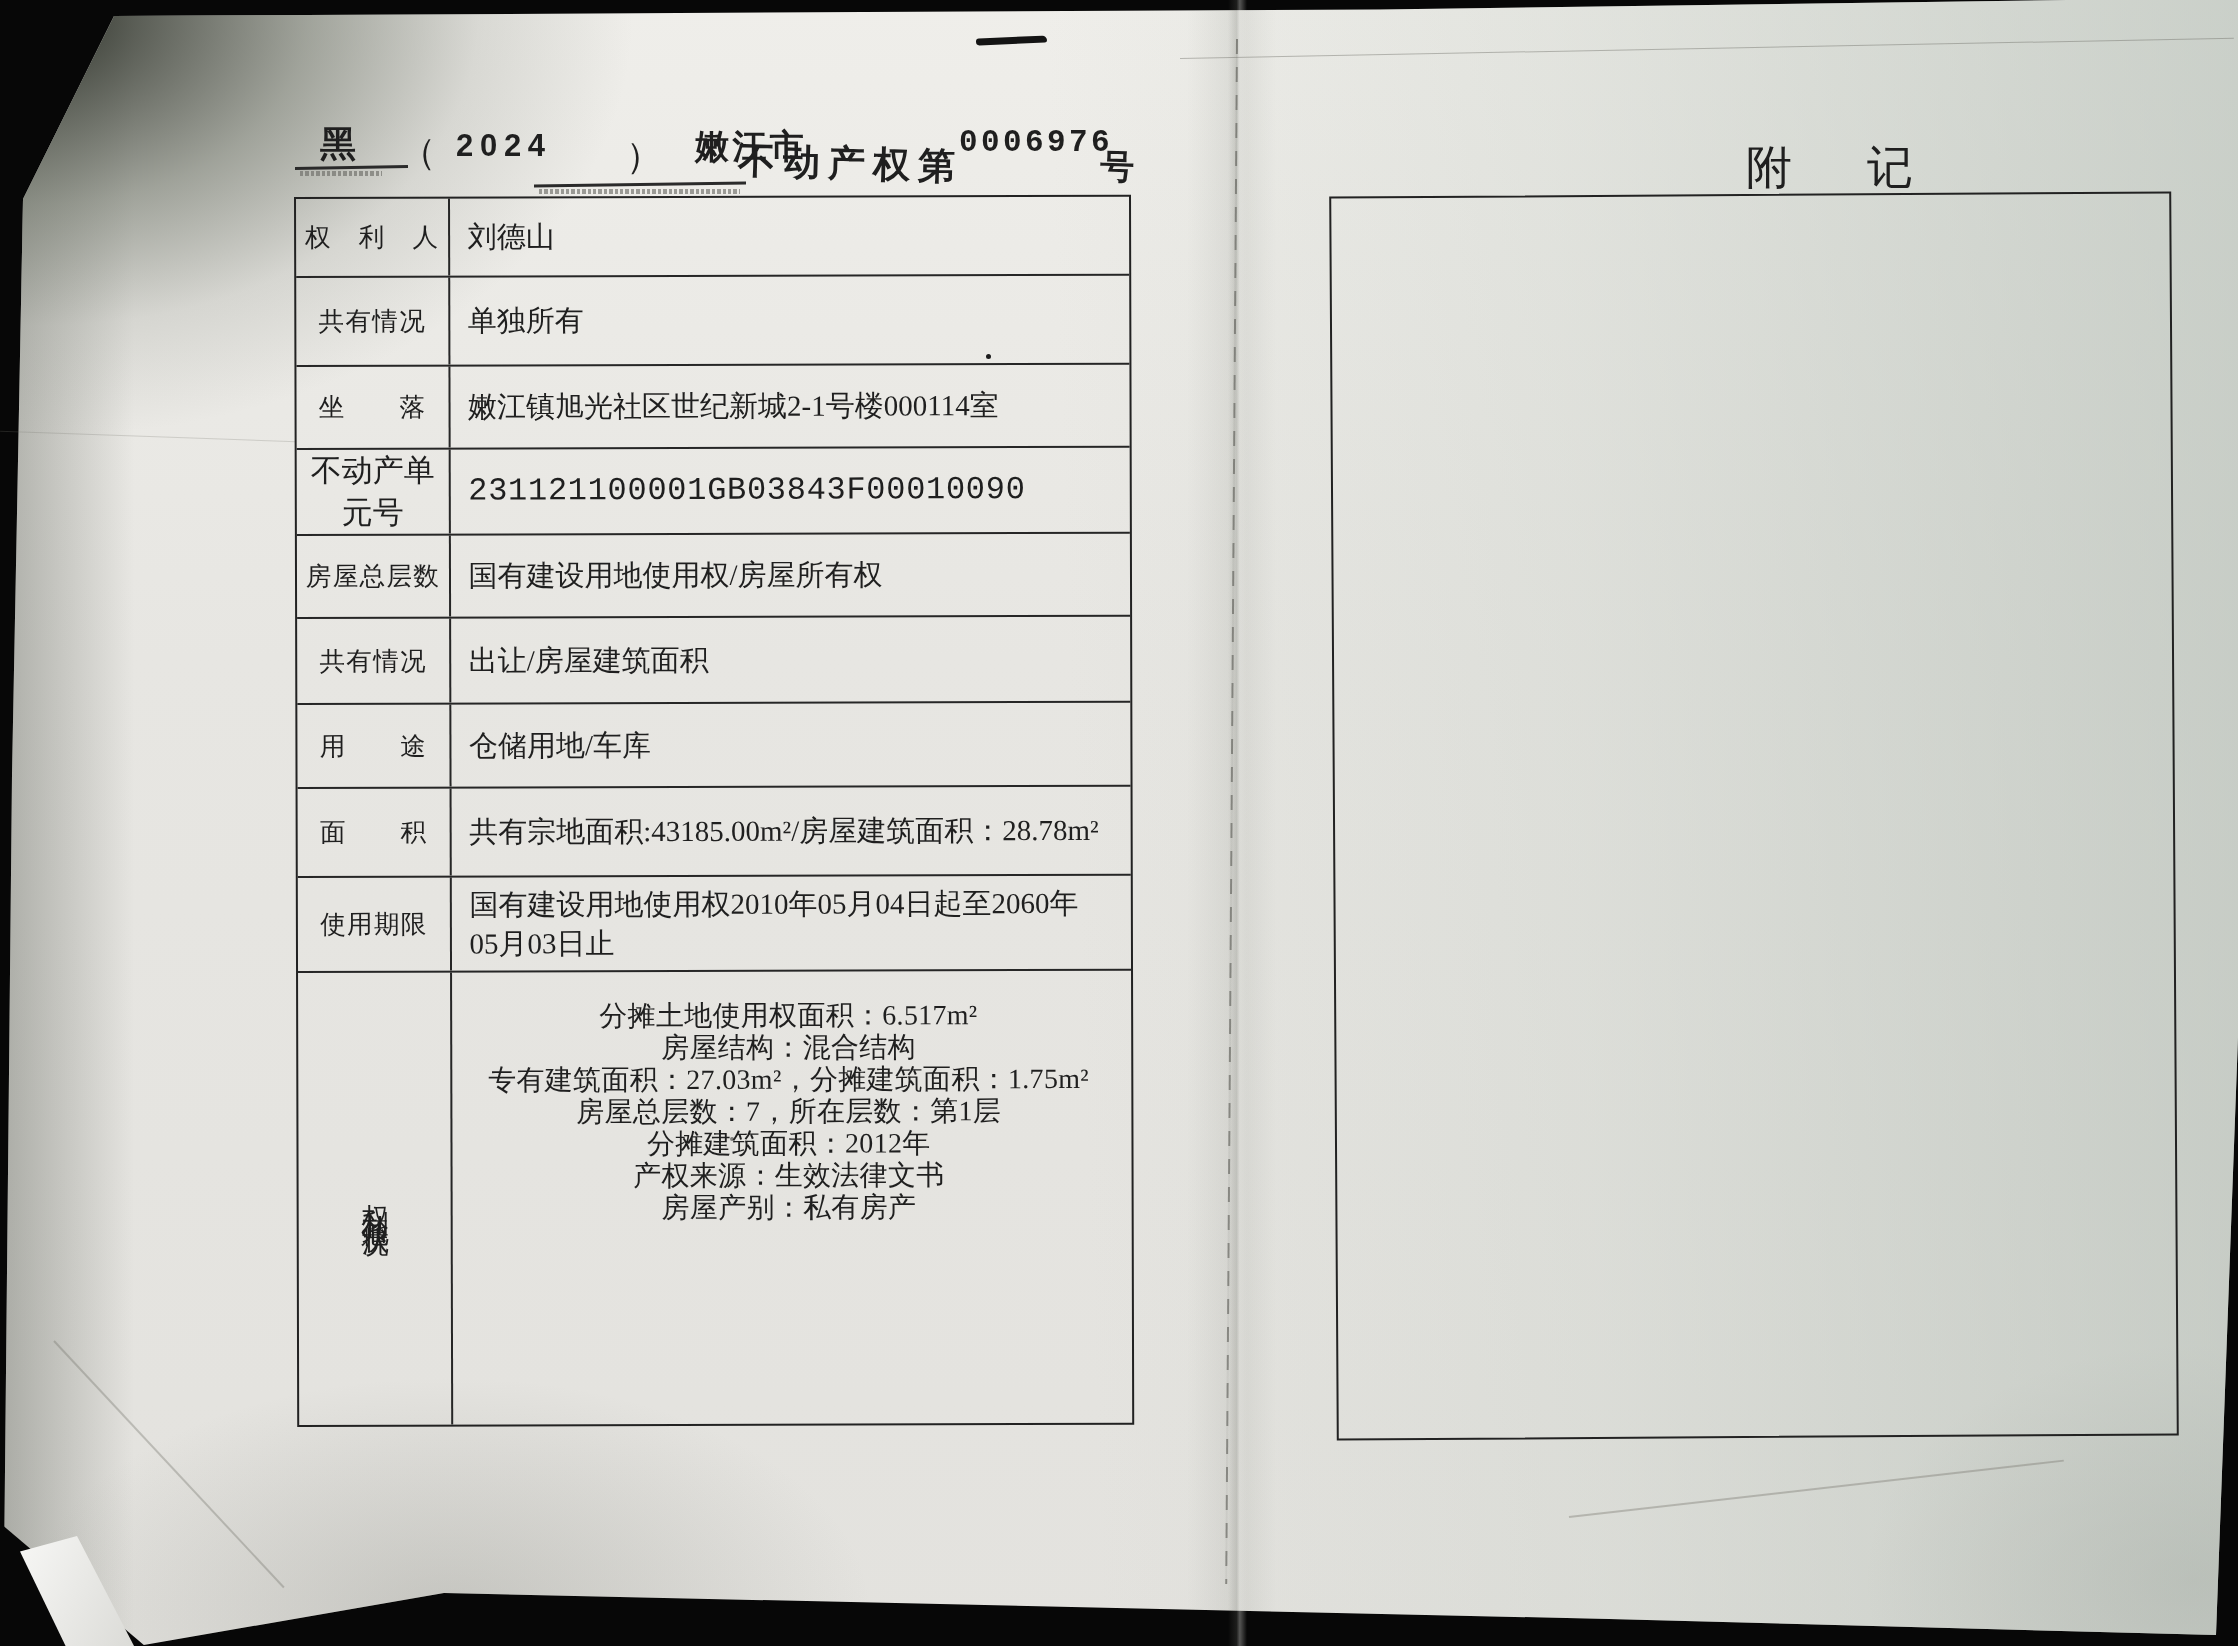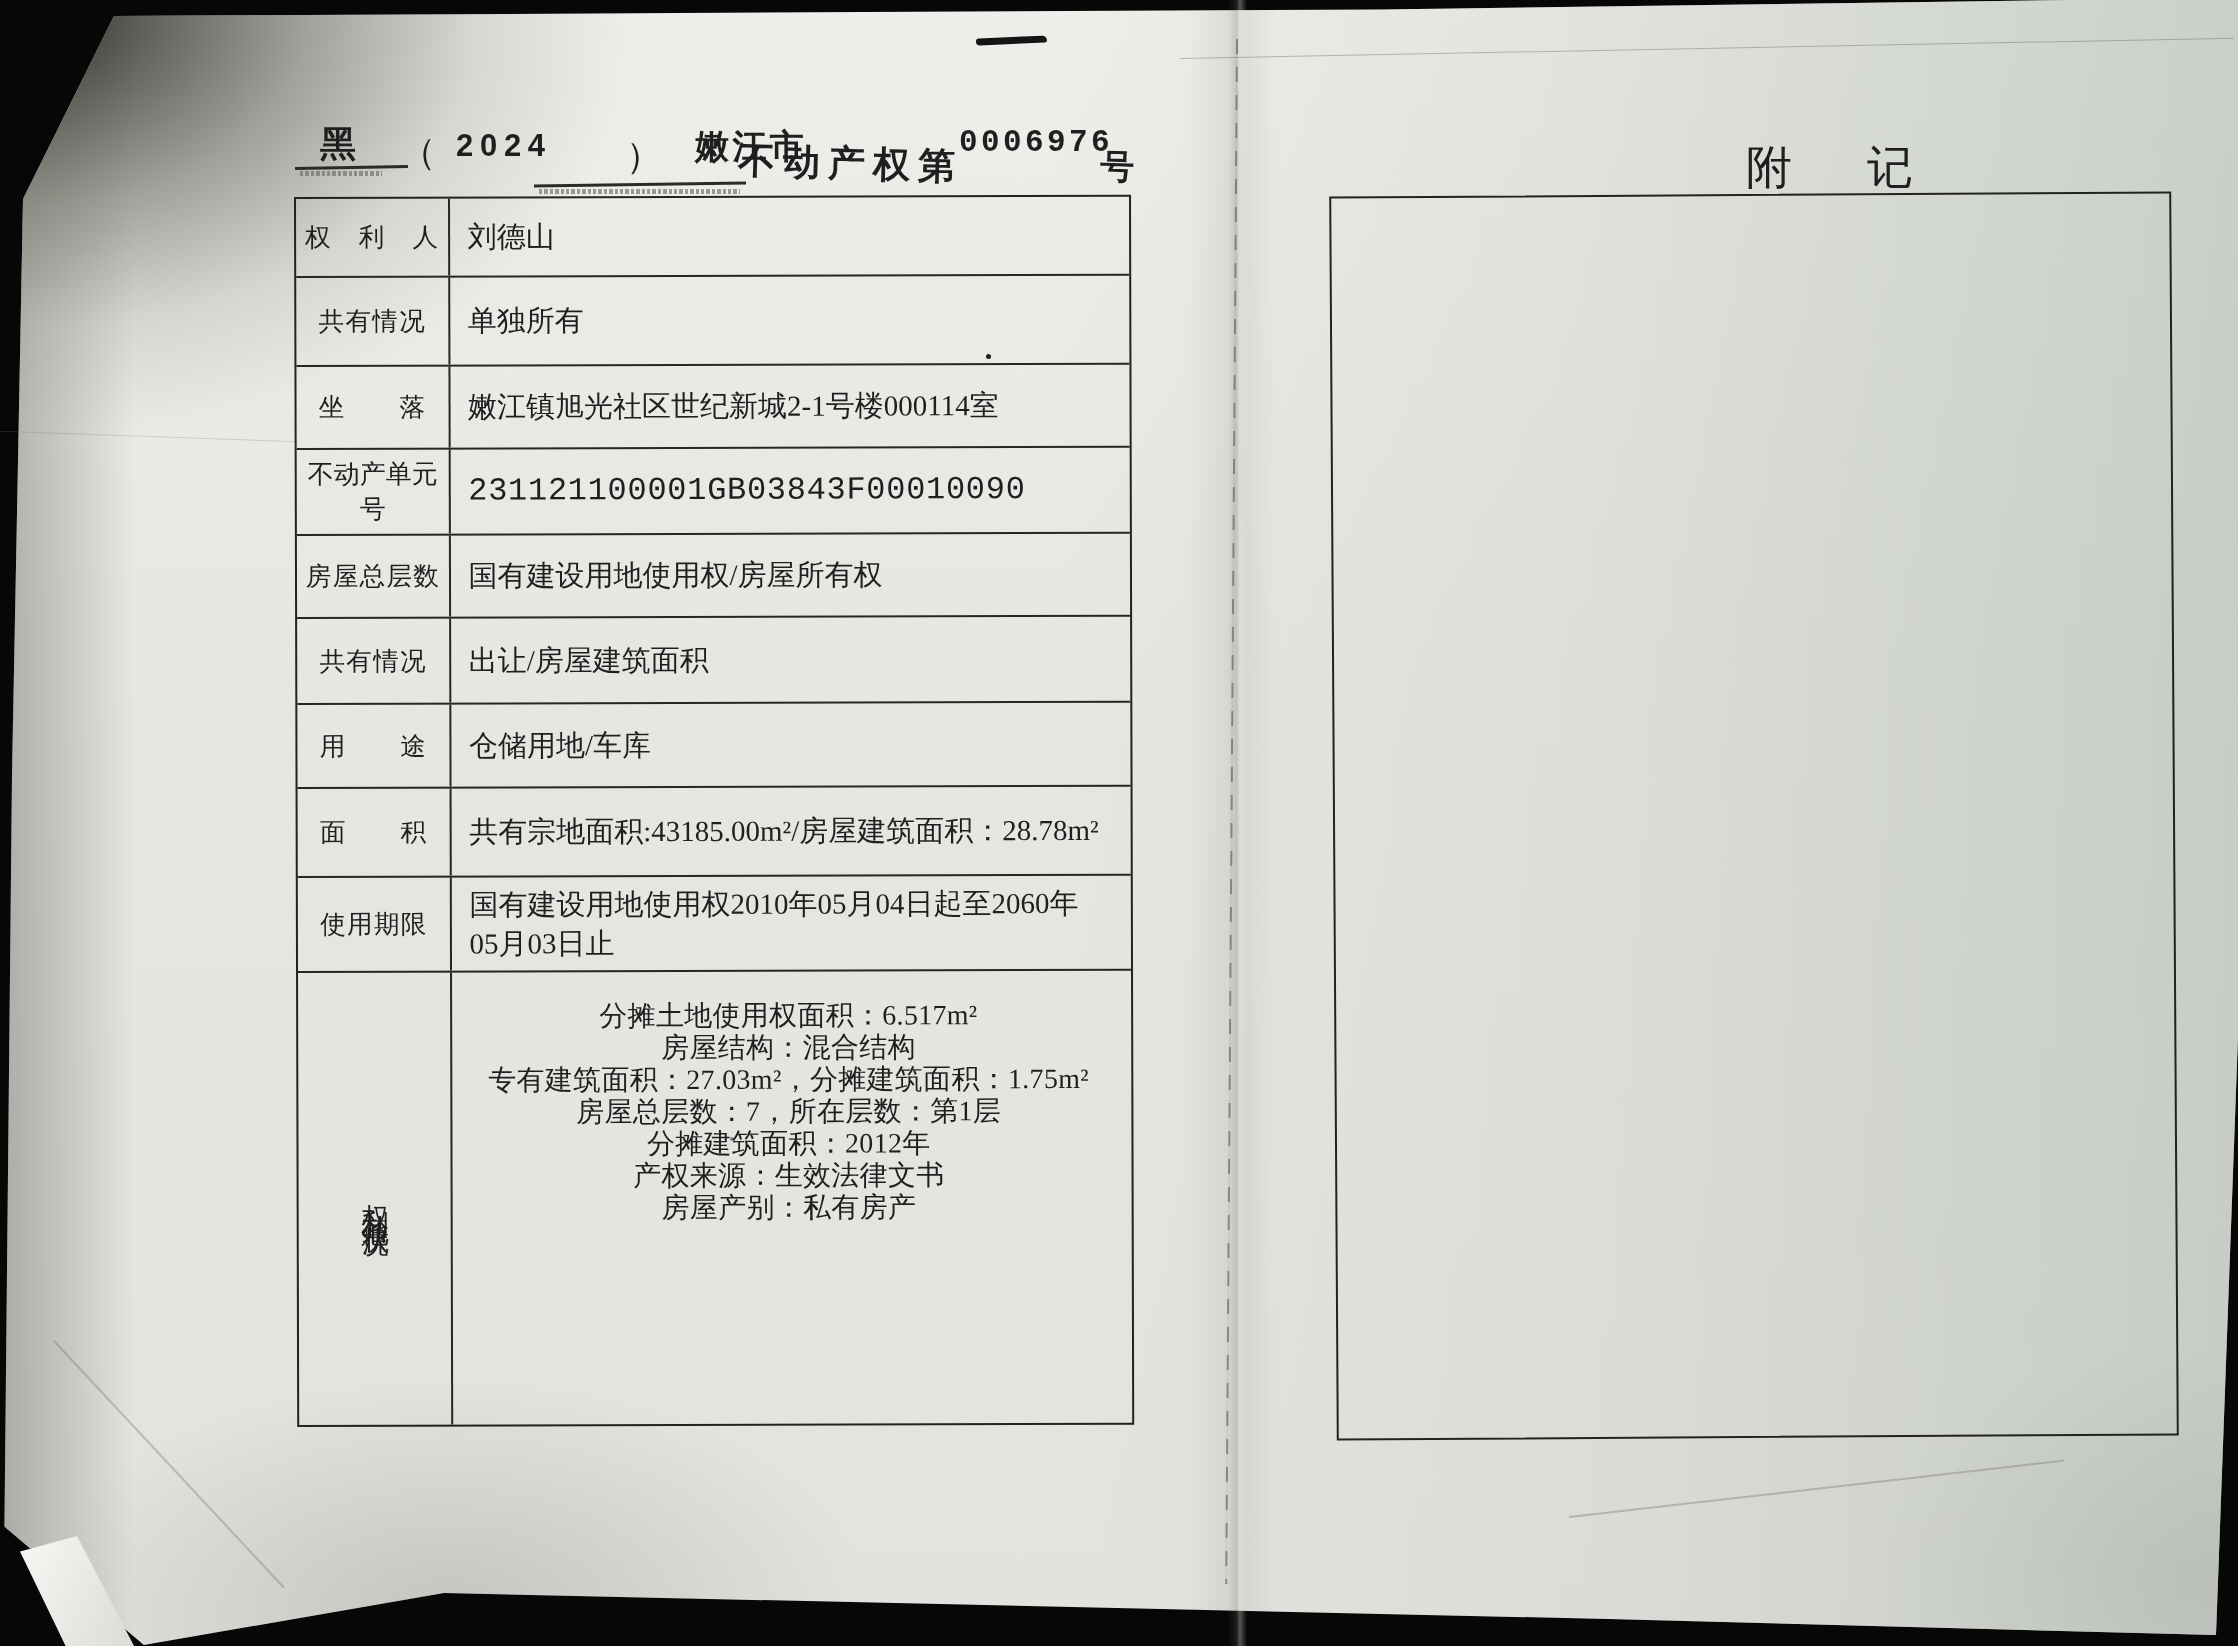--- a/index.html
+++ b/index.html
@@ -58,21 +58,21 @@
     transform:rotate(-0.15deg);transform-origin:top left;
   }
   .row{display:flex;width:100%;border-bottom:2px solid #262626;}
   .row:last-child{border-bottom:none;flex:1;}
   .cell{display:flex;}
   .lbl{
     width:154px;flex:0 0 154px;border-right:2px solid #262626;
     align-items:center;justify-content:center;
     font-size:25.6px;letter-spacing:1.3px;text-align:center;
   }
-  .lbl-sm{font-size:26px;letter-spacing:0;}
+  .lbl-sm{font-size:31px;letter-spacing:0;}
   .val{
     flex:1;align-items:center;padding-left:17.5px;padding-right:24px;
     font-size:29px;line-height:1.32;
   }
   .val-num{font-family:"Liberation Mono","DejaVu Sans Mono",monospace;font-size:32px;letter-spacing:0.7px;}
   .r1{height:79px}.r2{height:89px}.r3{height:83px}.r4{height:86px}.r5{height:83px}
   .r6{height:86px}.r7{height:84px}.r8{height:89px}.r9{height:95px}
   .vlabel{
     writing-mode:vertical-rl;text-orientation:upright;
     font-size:27px;letter-spacing:5.4px;line-height:1;

